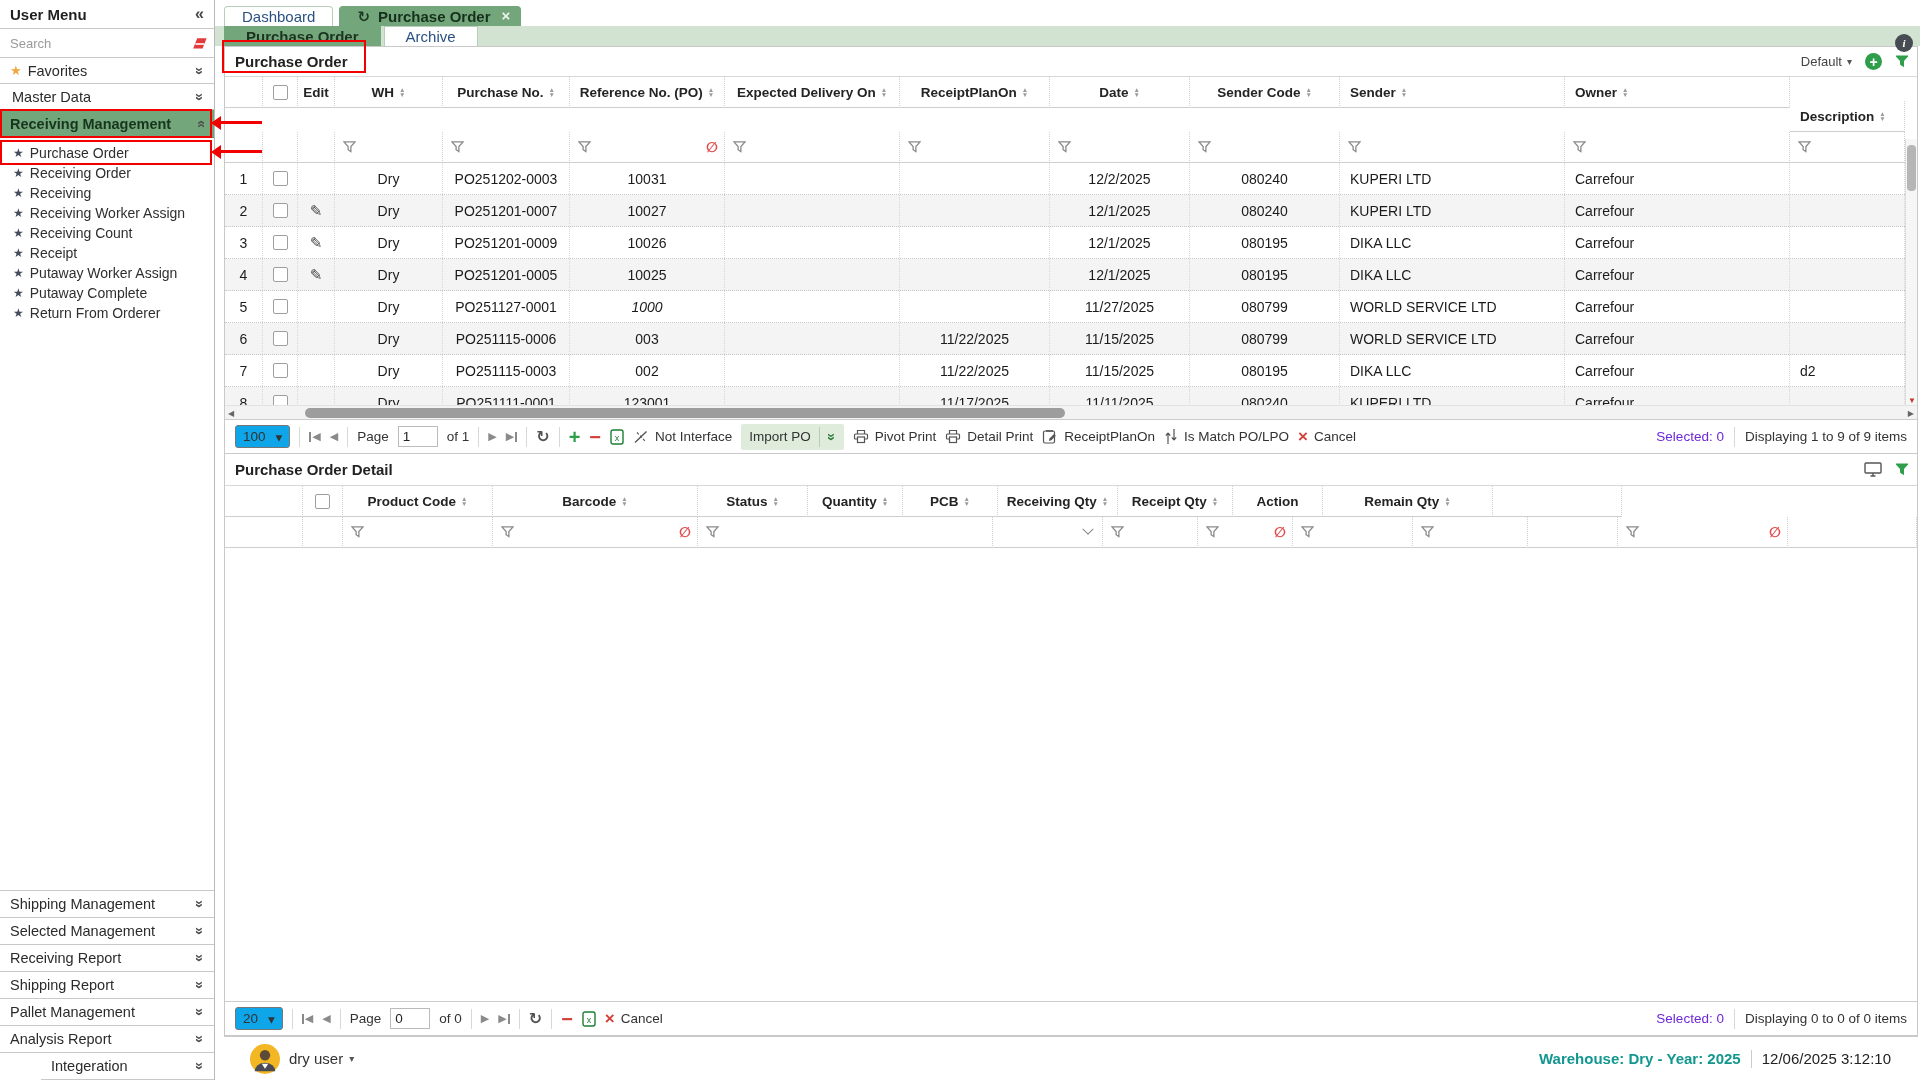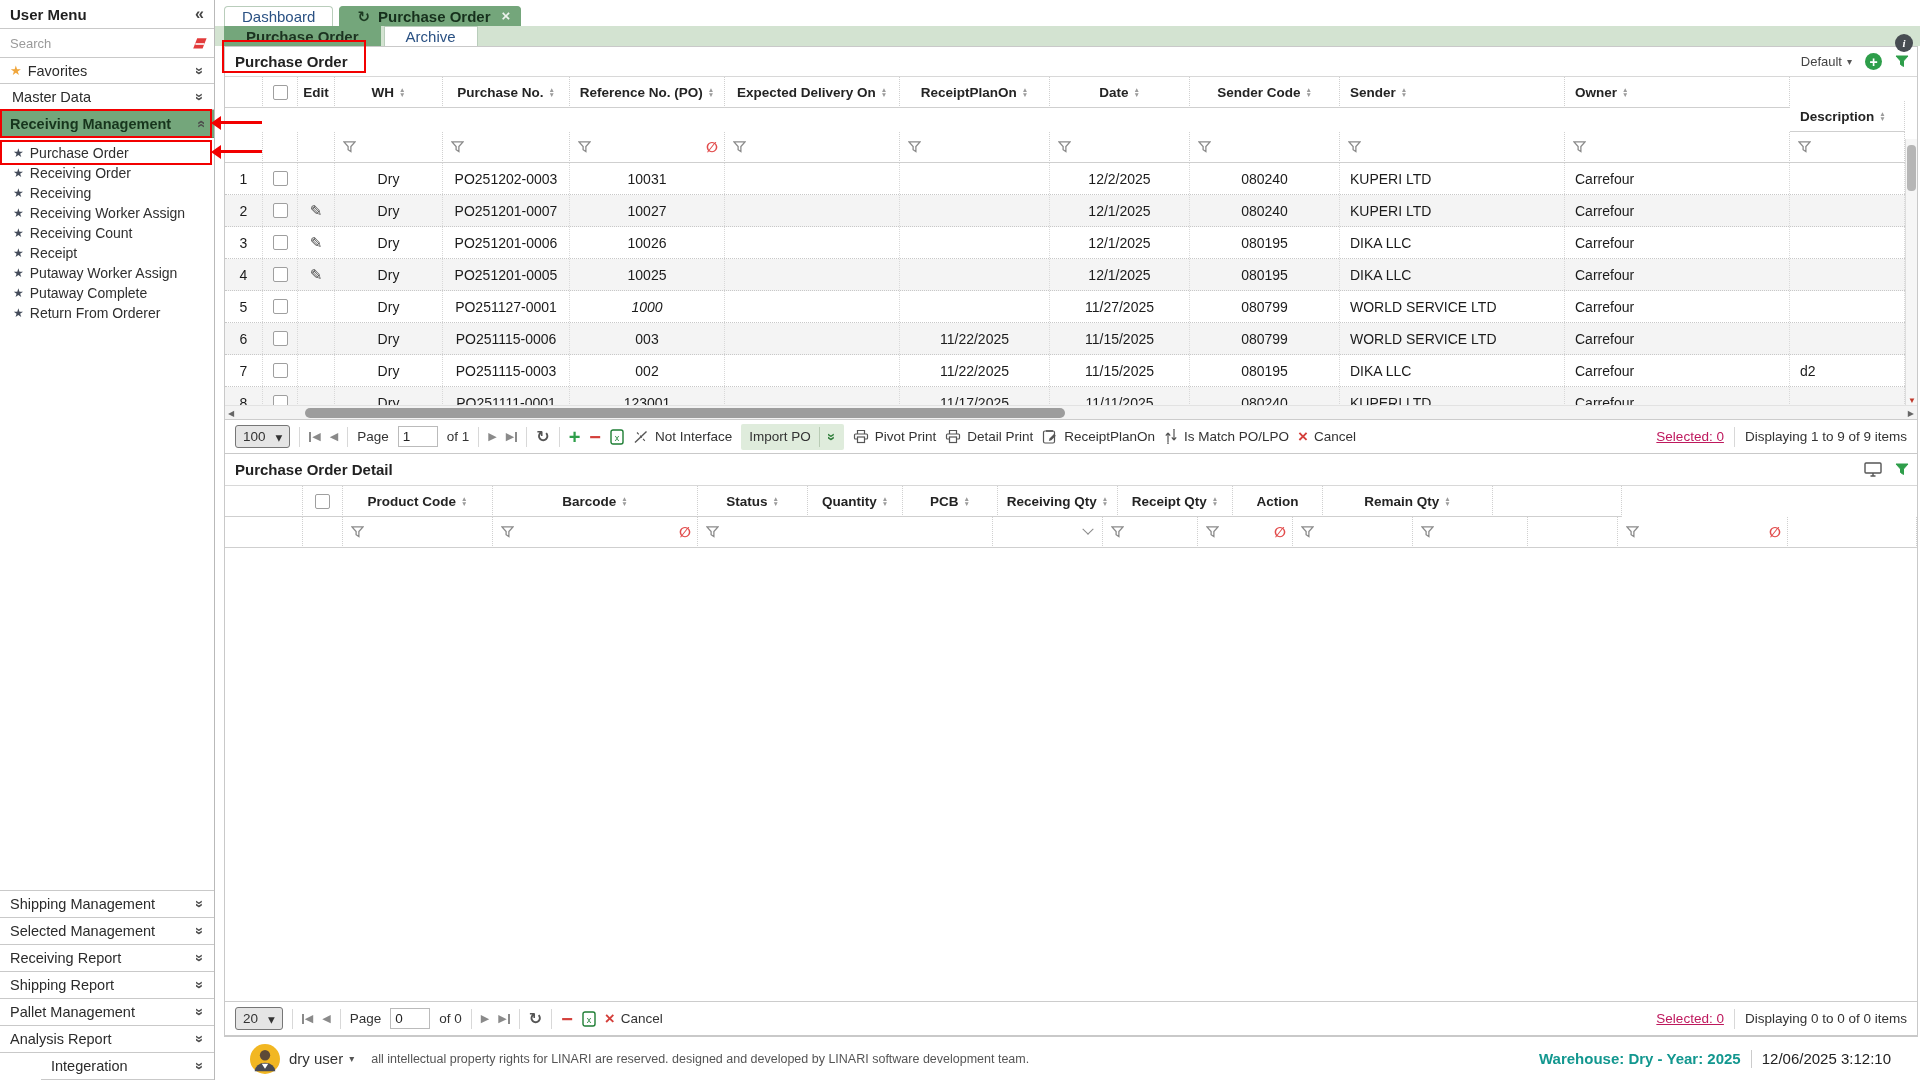--- a/index.html
+++ b/index.html
@@ -67,32 +67,32 @@
   .pencil { font-size: 15px; color: #4a4a4a; cursor: pointer; }
   .vscroll { position: absolute; top: 62px; right: 0; bottom: 14px; width: 12px; background: #f6f6f6; border-left: 1px solid #ddd; }
   .vthumb { position: absolute; top: 6px; left: 1px; width: 9px; height: 46px; background: #b6b6b6; border-radius: 4px; }
   .vdown { position: absolute; bottom: 0; left: 2px; font-size: 8px; color: #c0392b; }
   .hscroll { height: 14px; background: #f3f3f3; border-top: 1px solid #e2e2e2; position: relative; }
   .hthumb { position: absolute; left: 80px; top: 2px; height: 10px; width: 760px; background: #9d9d9d; border-radius: 5px; cursor: pointer; }
   .harrow { position: absolute; top: 3px; font-size: 8px; color: #666; }
   
   .toolbar { height: 34px; border-top: 1px solid #ccc; display: flex; align-items: center; padding: 0 10px; gap: 9px; font-size: 13.5px; color: #333; background: #fff; }
   .tsep { width: 1px; height: 20px; background: #d8d8d8; }
-  .pgsize { border: 1px solid #767676; border-radius: 3px; height: 23px; display: flex; align-items: center; gap: 10px; padding: 0 7px; font-size: 13.5px; cursor: pointer; background: #e5e5e5; }
+  .pgsize { border: 1px solid #767676; border-radius: 3px; height: 23px; display: flex; align-items: center; gap: 10px; padding: 0 7px; font-size: 13.5px; cursor: pointer; background: #0ea5e9; }
   .pg-btn { color: #8a8a8a; font-size: 11px; display: inline-flex; align-items: center; gap: 1px; cursor: pointer; }
   .pg-bar { width: 2px; height: 10px; background: #8a8a8a; display: inline-block; }
   .pg-input { width: 40px; height: 21px; border: 1px solid #bbb; font-size: 13.5px; padding: 0 4px; font-family: inherit; color: #222; }
   .tb-btn { display: flex; align-items: center; gap: 6px; white-space: nowrap; cursor: pointer; }
   .import-po { background: #dfecdc; border-radius: 2px; display: flex; align-items: center; gap: 8px; padding: 3px 8px; cursor: pointer; }
   .x-red { color: #d43f3a; font-weight: bold; font-size: 17px; line-height: 1; }
   .plus { color: #2e9e4a; font-size: 20px; font-weight: bold; line-height: 1; cursor: pointer; }
   .minus { color: #d43f3a; font-size: 20px; font-weight: bold; line-height: 1; cursor: pointer; }
   .refresh { color: #555; font-size: 16px; font-weight: bold; cursor: pointer; }
   .status { margin-left: auto; display: flex; align-items: center; gap: 10px; font-size: 13.5px; }
-  .sel { color: #be185d; text-decoration: underline; }
+  .sel { color: #6d28d9; }
   
   .footer { height: 44px; border-top: 1px solid #c9c9c9; display: flex; align-items: center; padding: 0 27px 0 26px; gap: 9px; background: #fff; }
   .foot-user { font-size: 15px; color: #333; display: flex; align-items: center; gap: 6px; cursor: pointer; }
   .foot-copy { font-size: 12.5px; color: #555; margin-left: 8px; }
   .foot-right { margin-left: auto; display: flex; align-items: center; gap: 10px; }
   .wh-year { color: #12978f; font-weight: bold; font-size: 15px; }
   .fsep { width: 1px; height: 18px; background: #ccc; }
   .timestamp { font-size: 15px; color: #222; }
   
   .anno { position: absolute; border: 2px solid #f20000; pointer-events: none; z-index: 50; }
@@ -457,21 +457,21 @@
               </div>
               <div class="row">
                 <div class="c" style="width: 38px;">3</div>
                 <div class="c" style="width: 35px;">
                   <span class="cb"></span>
                 </div>
                 <div class="c" style="width: 37px;">
                   <span class="pencil">✎</span>
                 </div>
                 <div class="c" style="width: 108px;">Dry</div>
-                <div class="c" style="width: 127px;">PO251201-0006</div>
+                <div class="c" style="width: 127px;">PO251201-0009</div>
                 <div class="c" style="width: 155px;">10026</div>
                 <div class="c" style="width: 175px;"></div>
                 <div class="c" style="width: 150px;"></div>
                 <div class="c" style="width: 140px;">12/1/2025</div>
                 <div class="c" style="width: 150px;">080195</div>
                 <div class="c l" style="width: 225px;">DIKA LLC</div>
                 <div class="c l" style="width: 225px;">Carrefour</div>
                 <div class="c l" style="width: 115px;"></div>
               </div>
               <div class="row">
@@ -864,21 +864,20 @@
               <circle cx="16" cy="16" r="16" fill="#f2b722"></circle>
               <circle cx="16" cy="12" r="5.5" fill="#5d4a37"></circle>
               <path d="M5 29 a11 9 0 0 1 22 0 z" fill="#4a4a52"></path>
               <path d="M12.5 21 h7 l-3.5 5.5z" fill="#fff"></path>
             </svg>
         </span>
         <span class="foot-user">
           <span>dry user</span>
           <span class="dd-caret">▾</span>
         </span>
-        <span class="foot-copy">all intellectual property rights for LINARI are reserved. designed and developed by LINARI software development team.</span>
         <span class="foot-right">
           <span class="wh-year">Warehouse: Dry - Year: 2025</span>
           <span class="fsep"></span>
           <span class="timestamp">12/06/2025 3:12:10</span>
         </span>
       </div>
 
     </div>
   </div>
 

